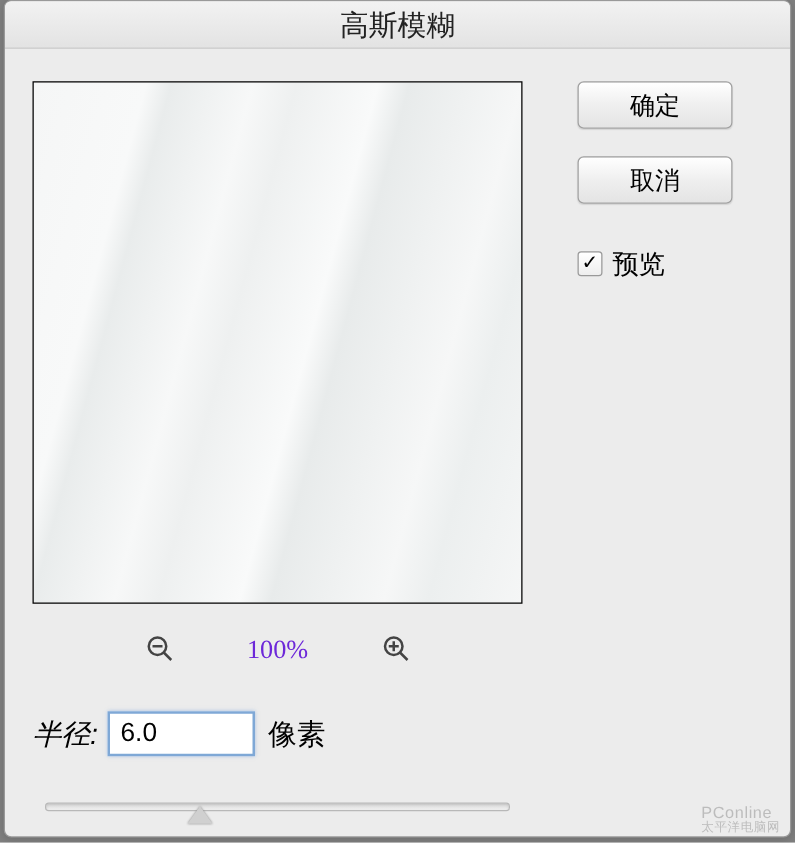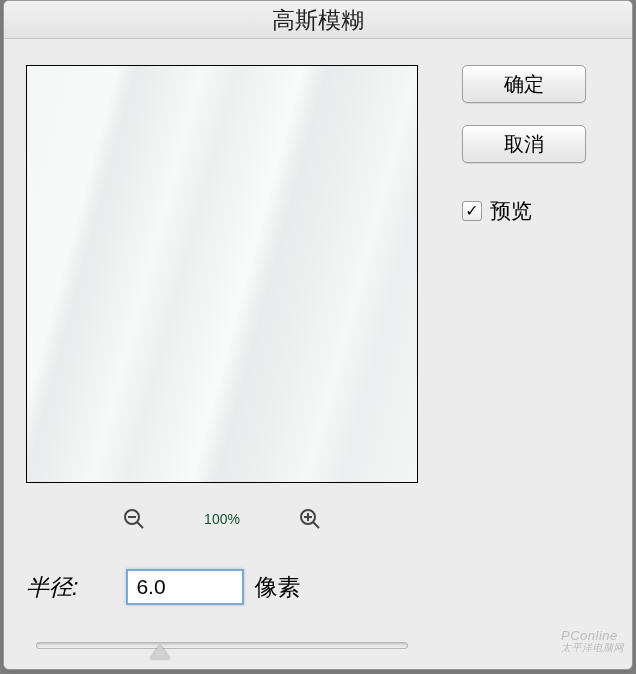--- a/index.html
+++ b/index.html
@@ -65,22 +65,23 @@
     .zoom-btn {
       width: 32px;
       height: 32px;
       display: flex;
       align-items: center;
       justify-content: center;
       cursor: pointer;
       color: #444;
     }
     .zoom-text {
-      font-size: 14px;
-      color: #14532d;
+      font-size: 21px;
+      color: #6d28d9;
+      font-family: Liberation Serif, serif;
     }
     .radius-row {
       position: absolute;
       left: 22px;
       top: 530px;
       display: flex;
       align-items: center;
       gap: 8px;
       font-size: 23px;
     }
@@ -90,21 +91,20 @@
     }
     .radius-input {
       width: 118px;
       height: 36px;
       border: 2px solid #7fa8d6;
       background: #fff;
       font-size: 21px;
       padding: 0 8px;
       outline: none;
       box-shadow: 0 0 3px rgba(100,150,220,0.5);
-      margin-left: 40px;
     }
     .radius-unit {
       margin-left: 2px;
       color: #000000;
     }
     .slider-container {
       position: absolute;
       left: 22px;
       top: 600px;
       width: 392px;
@@ -168,24 +168,23 @@
       align-items: center;
       justify-content: center;
       cursor: pointer;
       font-size: 16px;
       line-height: 1;
       color: #000;
     }
     .watermark {
       position: absolute;
       right: 8px;
-      bottom: 14px;
+      bottom: 0;
       font-size: 13px;
       color: rgba(150,150,150,0.55);
-      font-style: italic;
       letter-spacing: 0.5px;
       pointer-events: none;
       margin-top: 34px;
     }
     .watermark .sub {
       font-size: 10px;
       display: block;
       margin-top: -2px;
     }
   </style>

